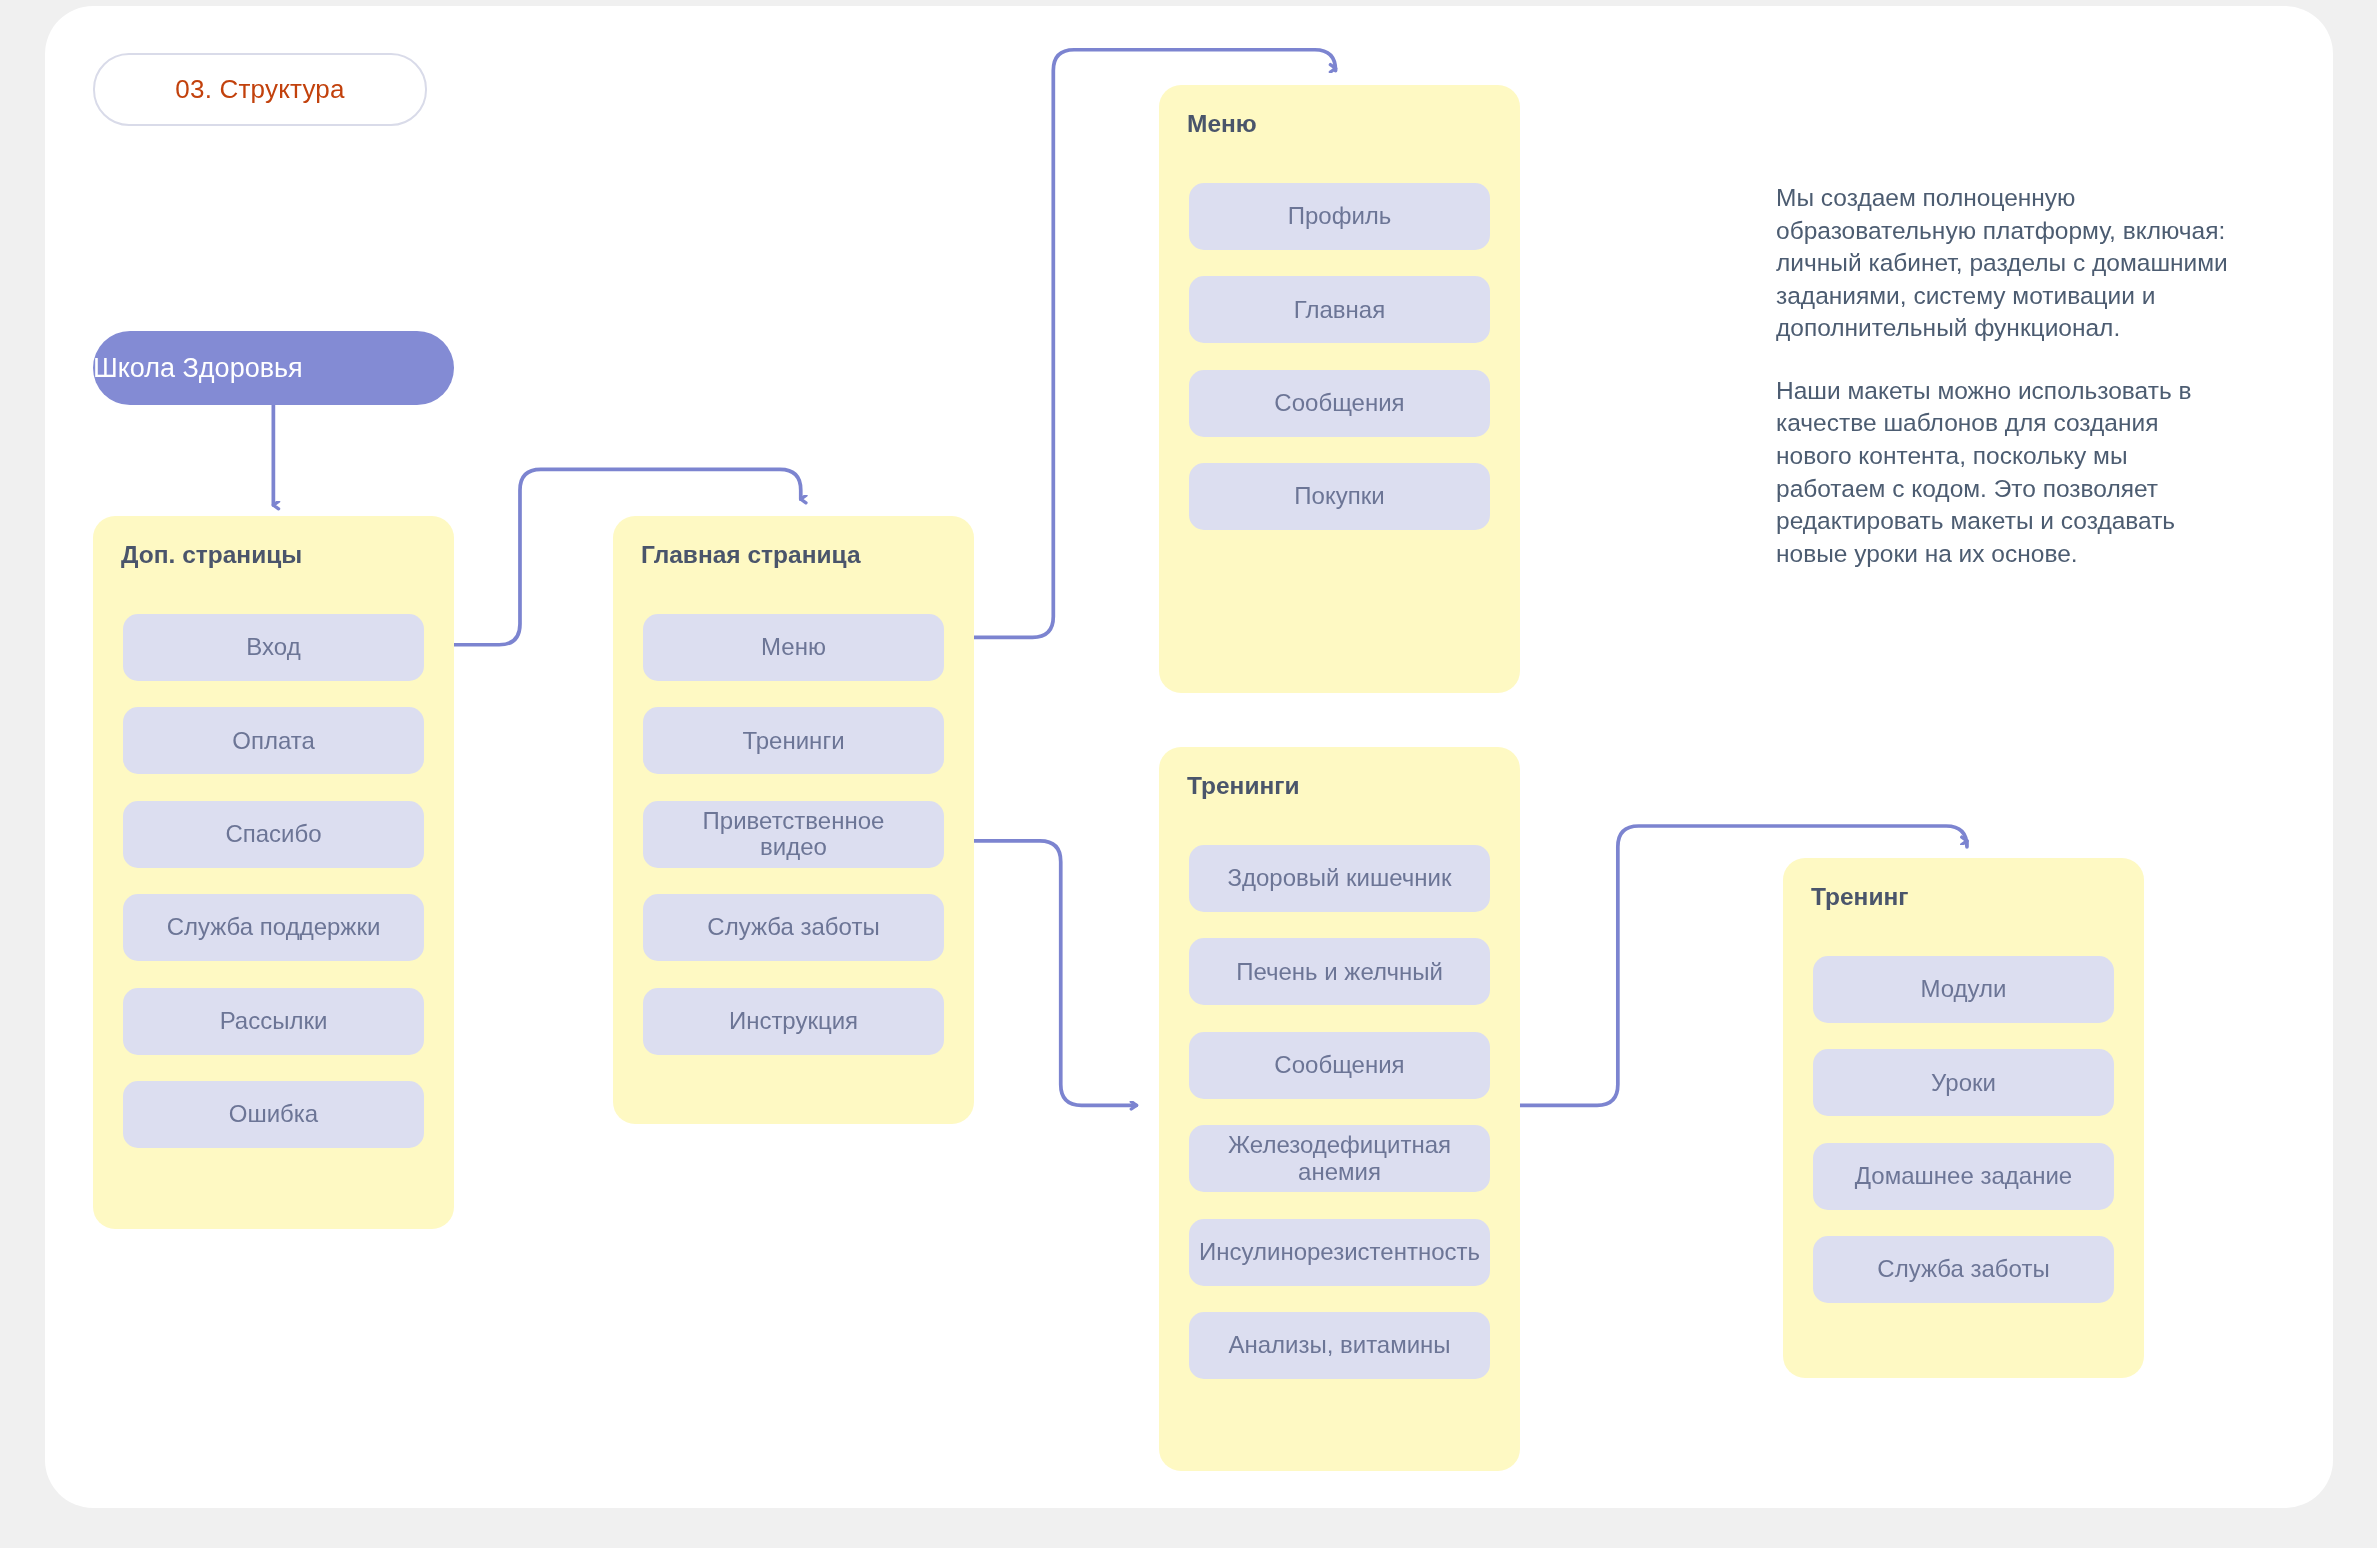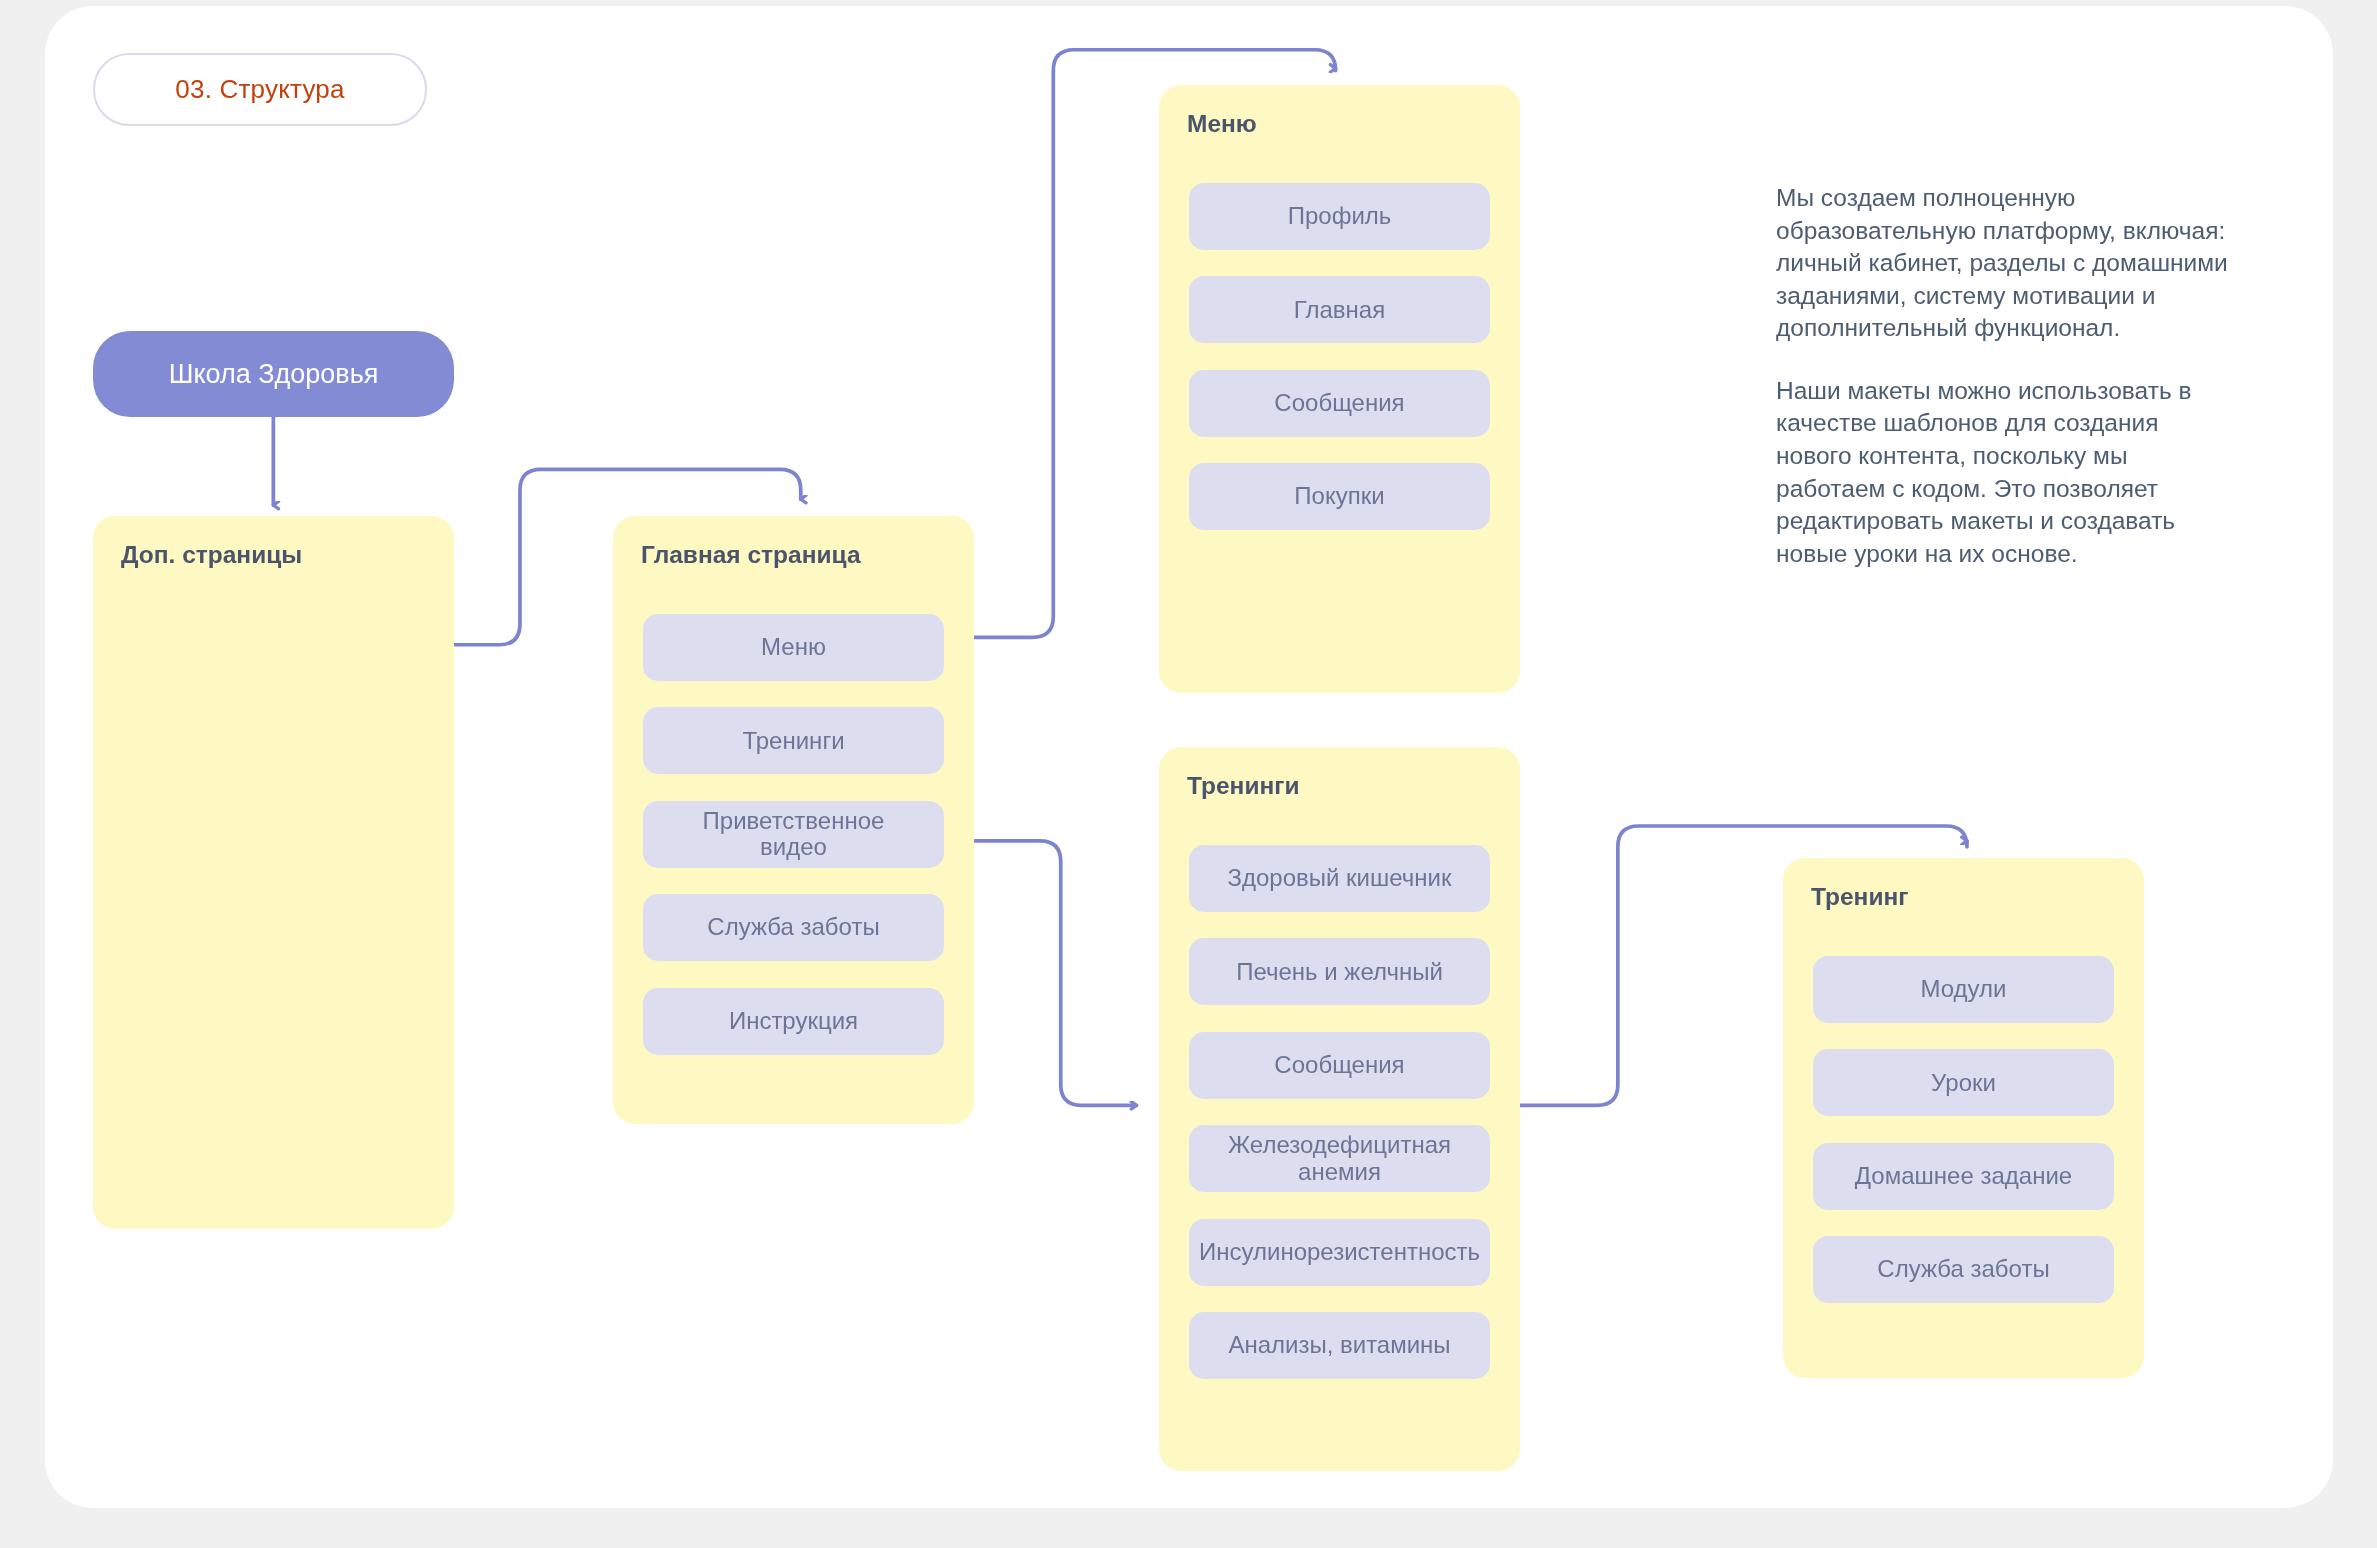--- a/index.html
+++ b/index.html
@@ -49,26 +49,26 @@
     color: #c2410c;
     letter-spacing: 0.2px;
   }
 
   
   .root-node {
     position: absolute;
     left: 93px;
     top: 331px;
     width: 361px;
-    height: 86px;
+    height: 74px;
     background: #838bd4;
     border-radius: 37px;
     display: flex;
     align-items: center;
-    justify-content: center;
+    justify-content: flex-start;
   }
   .root-node span {
     font-size: 27px;
     color: #ffffff;
   }
 
   
   .group {
     position: absolute;
     background: #fef9c3;
@@ -174,20 +174,40 @@
   <div class="badge">
     <span>03. Структура</span>
   </div>
 
   <div class="root-node">
     <span>Школа Здоровья</span>
   </div>
 
   <div class="group" id="group-extra">
     <div class="group-title">Доп. страницы</div>
+    <div class="pill-stack">
+      <div class="pill">
+          <span>Вход</span>
+        </div>
+      <div class="pill">
+          <span>Оплата</span>
+        </div>
+      <div class="pill">
+          <span>Спасибо</span>
+        </div>
+      <div class="pill">
+          <span>Служба поддержки</span>
+        </div>
+      <div class="pill">
+          <span>Рассылки</span>
+        </div>
+      <div class="pill">
+          <span>Ошибка</span>
+        </div>
+    </div>
   </div>
 
   <div class="group" id="group-home">
     <div class="group-title">Главная страница</div>
     <div class="pill-stack">
       <div class="pill">
           <span>Меню</span>
         </div>
       <div class="pill">
           <span>Тренинги</span>

